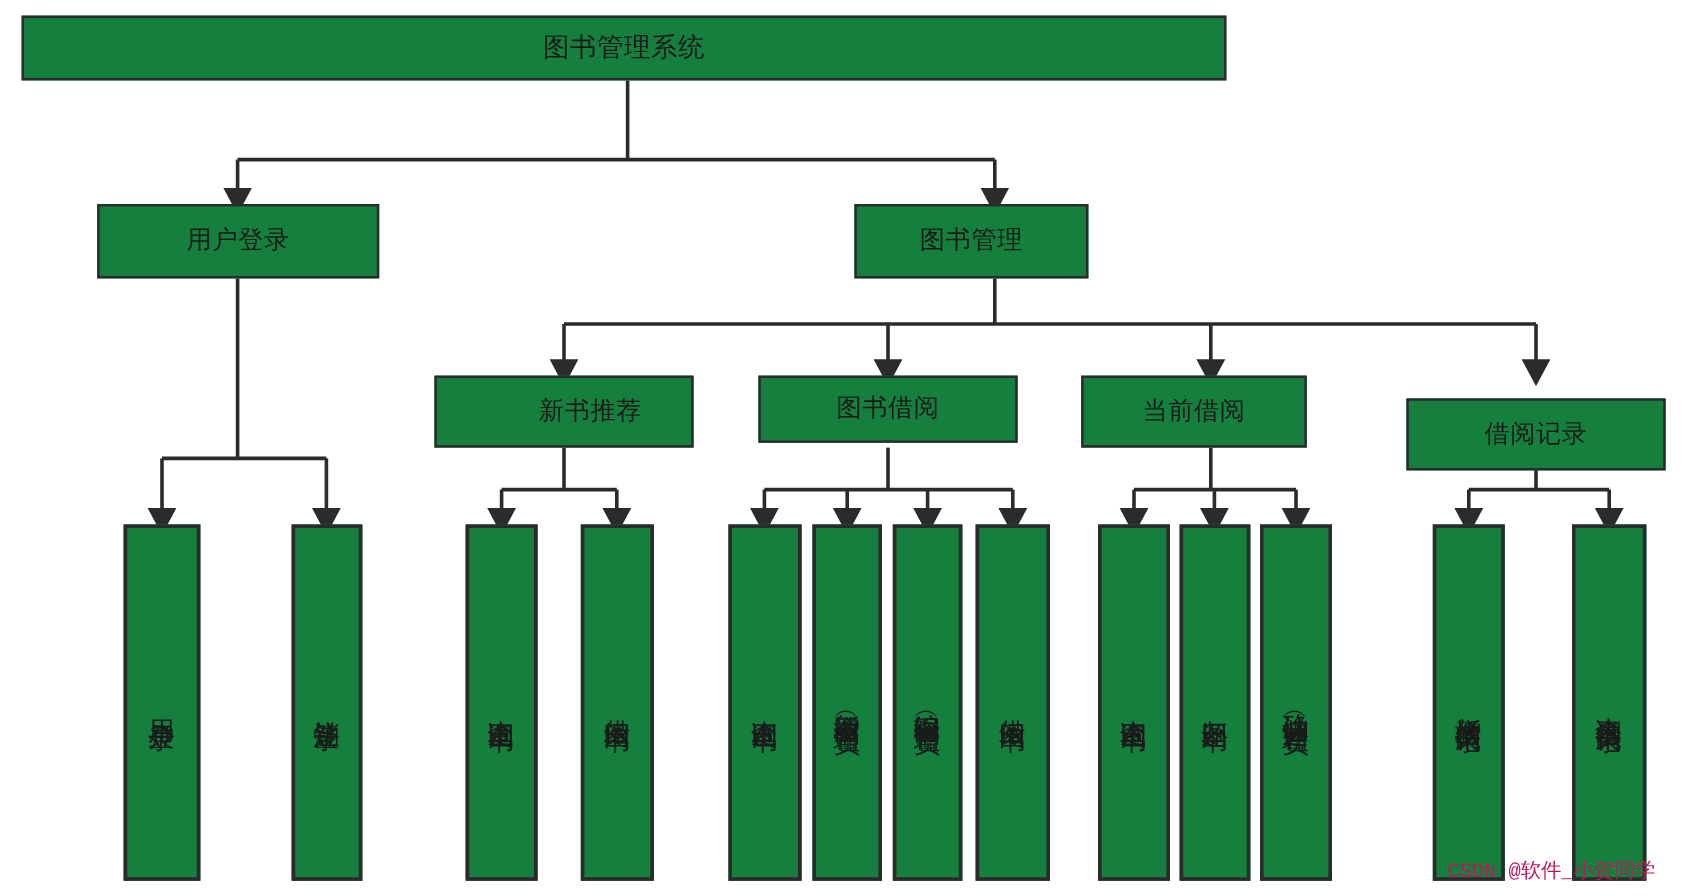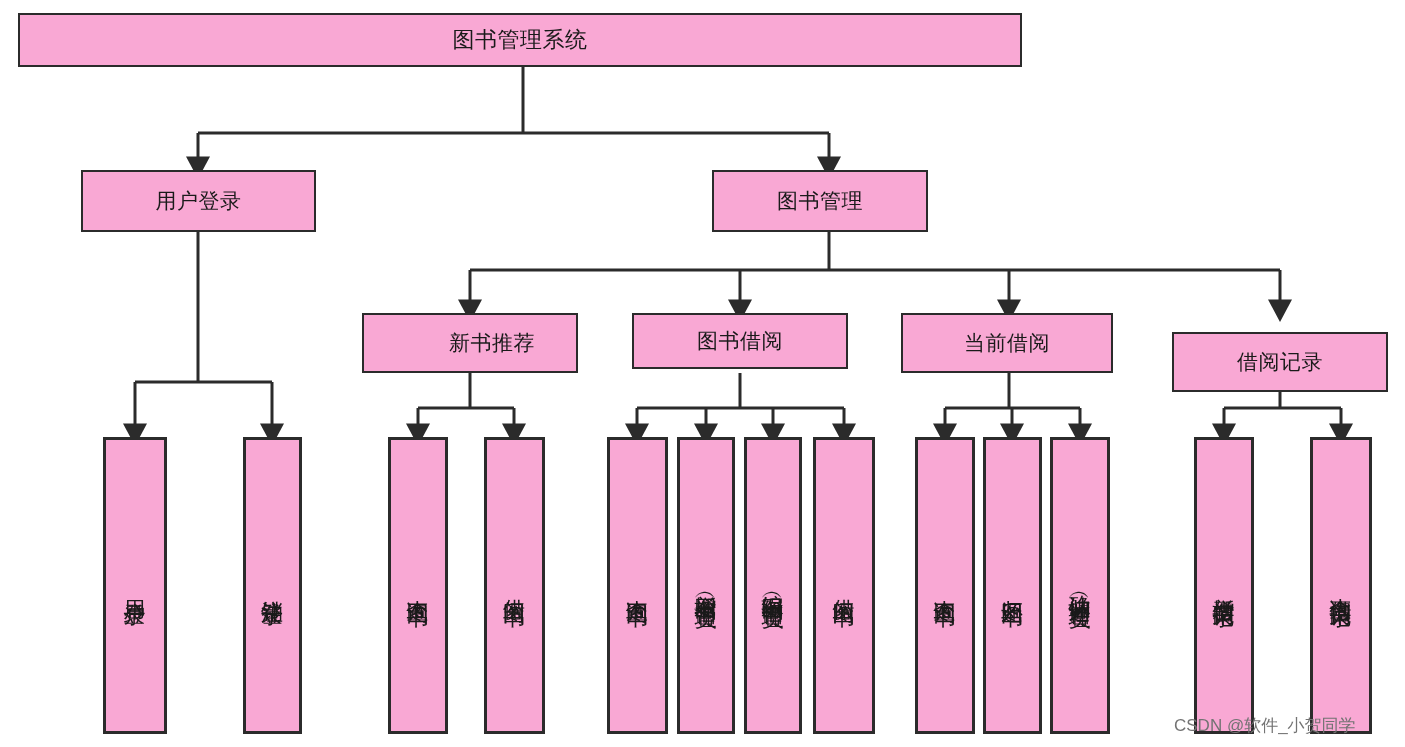--- a/index.html
+++ b/index.html
@@ -8,21 +8,21 @@
     background:#ffffff;
     font-family:"Liberation Sans","DejaVu Sans",sans-serif;
     color:#1a1a1a;
     overflow:hidden;
     position:relative;
   }
   #diagram{position:absolute;inset:0;width:1405px;height:747px;}
   .node{
     position:absolute;
     box-sizing:border-box;
-    background:#f9a8d4;
+    background:#15803d;
     border:2px solid #2b2b2b;
     display:flex;
     align-items:center;
     justify-content:center;
     z-index:2;
   }
   .node .label{
     font-size:21px;
     line-height:1.15;
     letter-spacing:.5px;
@@ -35,26 +35,26 @@
     text-orientation:upright;
     font-size:22px;
     line-height:1.05;
     letter-spacing:2px;
     white-space:normal;
     max-height:272px;
   }
   .node.root .label{font-size:22px;}
   .watermark{
     position:absolute;
-    left:1174px;top:714px;
+    left:1206px;top:714px;
     font-size:17px;
-    color:#737373;
+    color:#be185d;
     white-space:nowrap;
     z-index:5;
-    font-family:Liberation Sans, sans-serif;
+    font-family:Liberation Mono, monospace;
   }
 </style>
 </head>
 <body>
 
 <svg id="diagram" viewBox="0 0 1405 747" xmlns="http://www.w3.org/2000/svg">
   <defs>
     <marker id="arw" markerWidth="9" markerHeight="9" refX="1.2" refY="4" orient="auto" markerUnits="strokeWidth">
       <path d="M0,0 L0,8 L7.5,4 z" fill="#2b2b2b"></path>
     </marker>
@@ -103,31 +103,31 @@
   </g>
 </svg>
 
 <div class="node root" style="left: 18px; top: 13px; width: 1004px; height: 54px;">
   <span class="label">图书管理系统</span>
 </div>
 
 <div class="node lvl2" style="left: 81px; top: 170px; width: 235px; height: 62px;">
   <span class="label">用户登录</span>
 </div>
-<div class="node lvl2" style="left: 712px; top: 170px; width: 216px; height: 62px;">
+<div class="node lvl2" style="left: 712px; top: 170px; width: 195px; height: 62px;">
   <span class="label">图书管理</span>
 </div>
 
 <div class="node lvl3" style="left: 362px; top: 313px; width: 216px; height: 60px; padding-left: 44px;">
   <span class="label">新书推荐</span>
 </div>
 <div class="node lvl3" style="left: 632px; top: 313px; width: 216px; height: 56px;">
   <span class="label">图书借阅</span>
 </div>
-<div class="node lvl3" style="left: 901px; top: 313px; width: 212px; height: 60px;">
+<div class="node lvl3" style="left: 901px; top: 313px; width: 188px; height: 60px;">
   <span class="label">当前借阅</span>
 </div>
 <div class="node lvl3" style="left: 1172px; top: 313px; width: 216px; height: 60px; margin-top: 19px;">
   <span class="label">借阅记录</span>
 </div>
 
 <div class="node leaf" style="left: 103px; top: 437px; width: 64px; height: 297px;">
   <span class="label">用户登录</span>
 </div>
 <div class="node leaf" style="left: 243px; top: 437px; width: 59px; height: 297px;">

